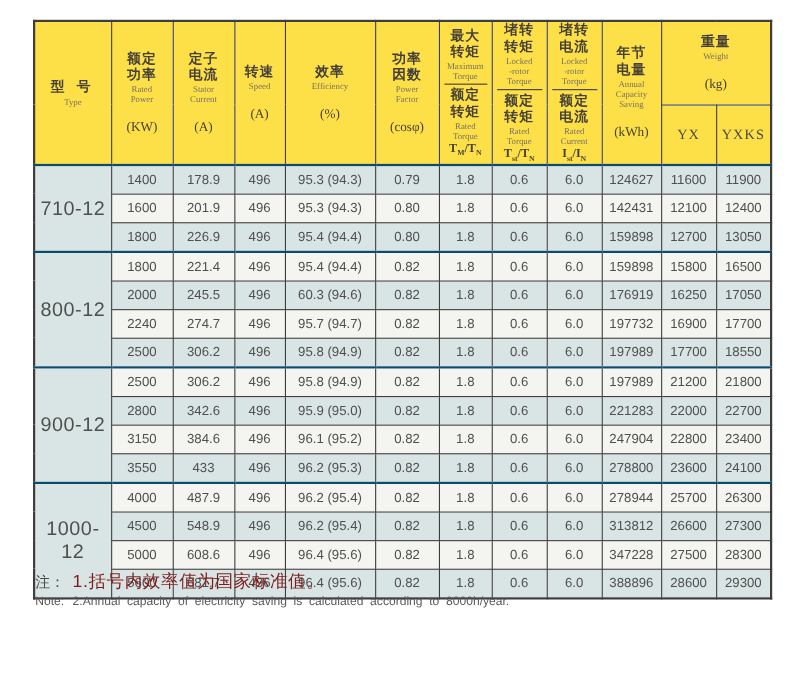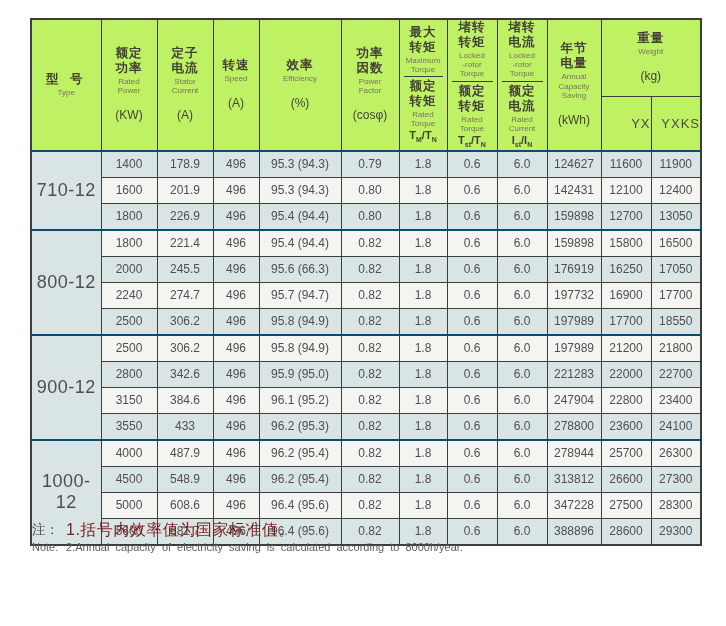--- a/index.html
+++ b/index.html
@@ -12,22 +12,22 @@
   .spec-table {
     position:absolute; left:30px; top:18px;
     border-collapse:collapse; table-layout:fixed; width:670px;
     border:2px solid #3d3d3d;
   }
   .spec-table th, .spec-table td {
     border:1px solid #3d3d3d;
     padding:0; text-align:center; vertical-align:middle;
     overflow:hidden;
   }
-  thead th { background:#bef264; border-bottom:2px solid #3d3d3d; }
-  thead tr.weight-sub th { height:42px; font-size:13px; font-weight:400; color:#4a4a42; letter-spacing:1px;text-align:right; }
+  thead th { background:#fde047; border-bottom:2px solid #3d3d3d;font-family:Liberation Serif, serif; }
+  thead tr.weight-sub th { height:42px; font-size:13px; font-weight:400; color:#4a4a42; letter-spacing:1px; }
   thead tr.head-main th { height:60px; }
   th .zh { font-size:12.5px; font-weight:600; color:#443f37; line-height:1.2; white-space:pre-line; letter-spacing:1px; }
   th .zh-wide { letter-spacing:4px; }
   th .en { font-size:8px; font-weight:400; color:#7a7163; line-height:1.15; white-space:pre-line; margin-top:1px; letter-spacing:0; }
   th .unit { font-size:12px; font-weight:400; color:#443f37; line-height:1.25; margin-top:13px; }
   th .frac-line { height:0; border-top:1.5px solid #3d3d3d; margin:2px 4px; }
   th .ratio { font-size:11px; color:#443f37; line-height:1.2; margin-top:1px; }
   th .ratio sub { font-size:7px; }
   tbody td { height:25px; font-size:12px; color:#4f4f4f; }
   tbody td.type-cell { font-size:18px; letter-spacing:0.5px; background:#d9e5e4; }
@@ -210,21 +210,21 @@
         <td>0.6</td>
         <td>6.0</td>
         <td>159898</td>
         <td>15800</td>
         <td>16500</td>
       </tr>
       <tr class="row-tint">
         <td>2000</td>
         <td>245.5</td>
         <td>496</td>
-        <td>95.6 (66.3)</td>
+        <td>60.3 (94.6)</td>
         <td>0.82</td>
         <td>1.8</td>
         <td>0.6</td>
         <td>6.0</td>
         <td>176919</td>
         <td>16250</td>
         <td>17050</td>
       </tr>
       <tr class="row-plain">
         <td>2240</td>

